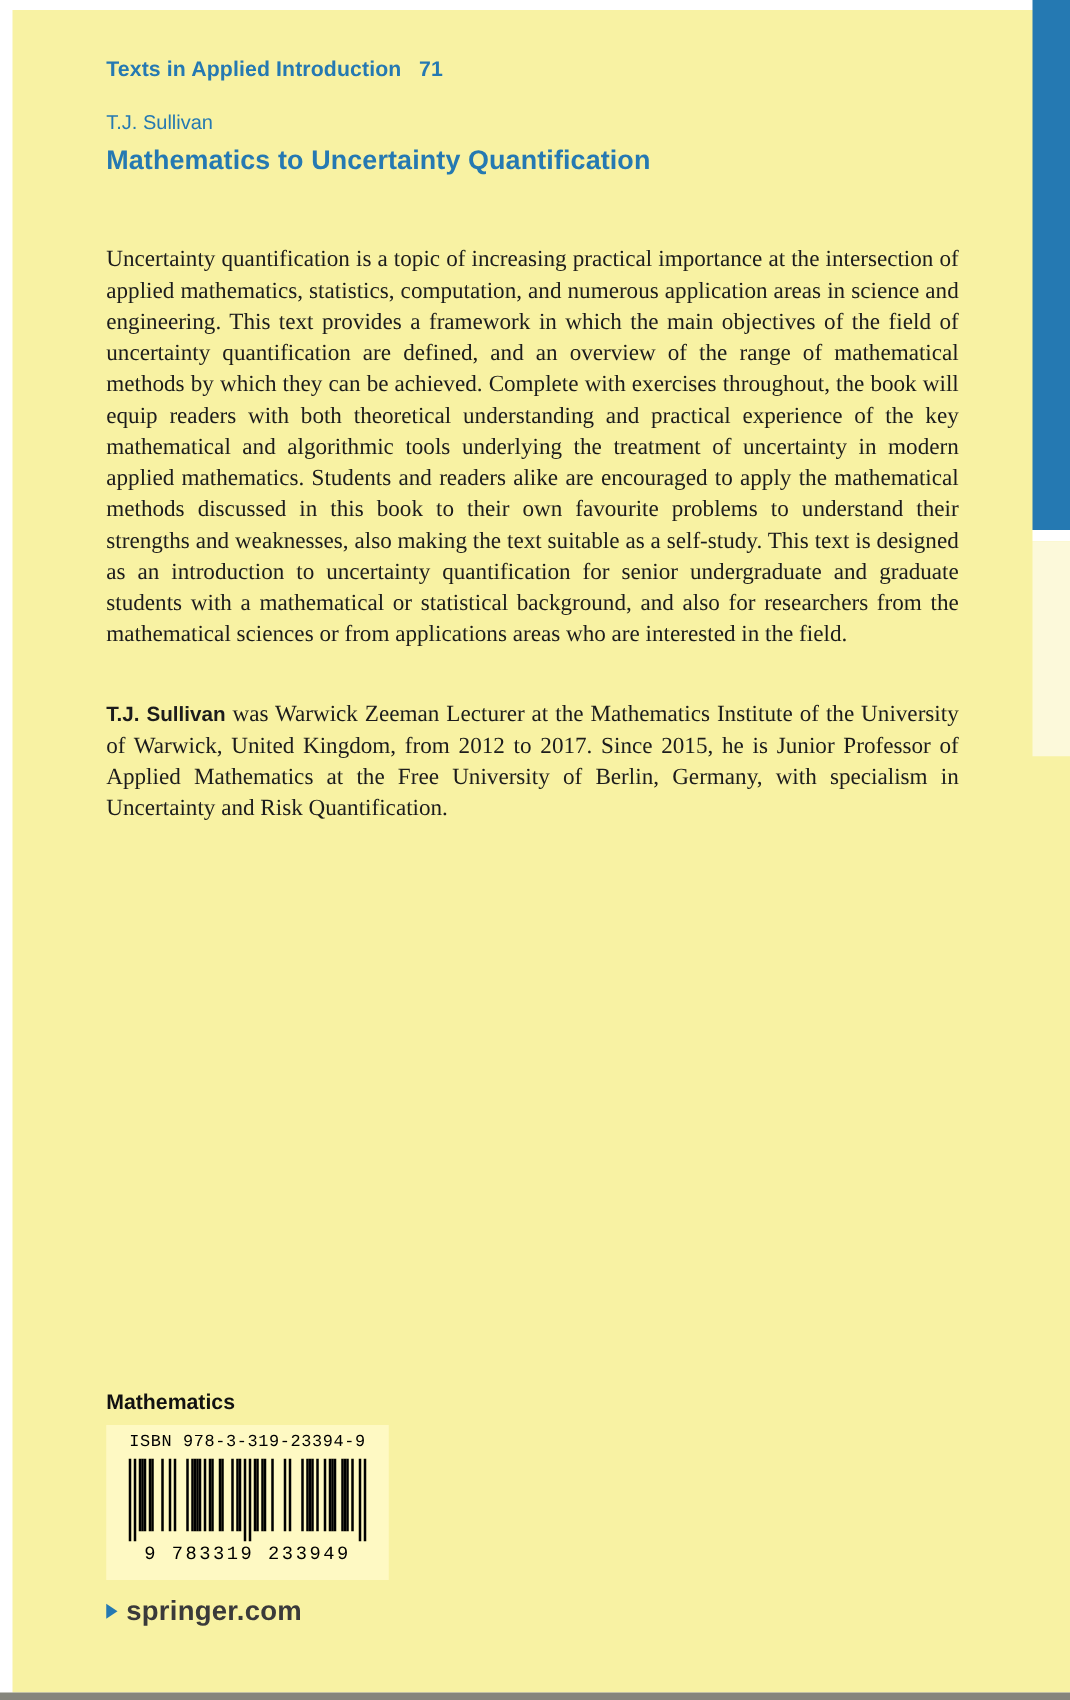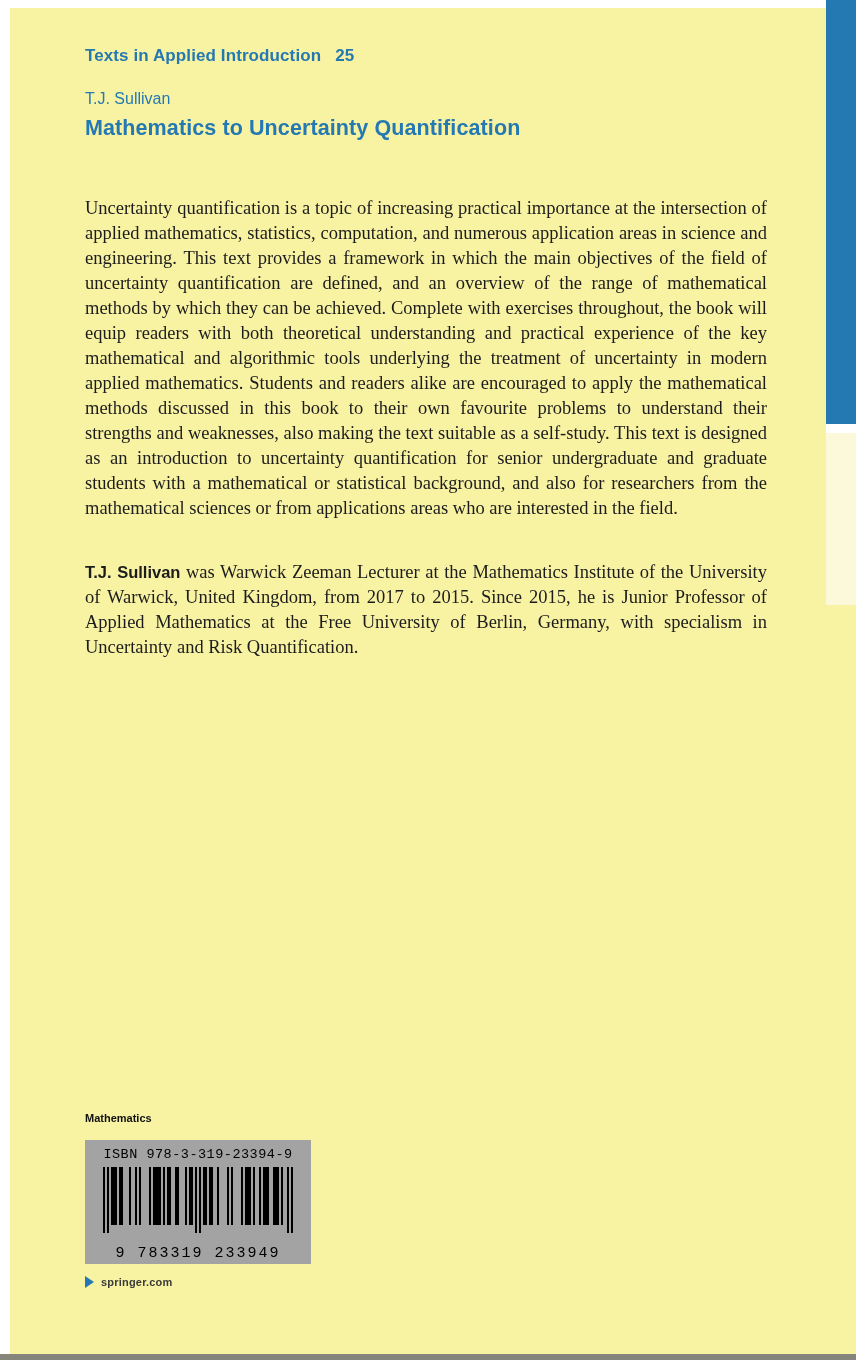--- a/index.html
+++ b/index.html
@@ -50,70 +50,70 @@
   .bio{
     position:absolute;left:85px;top:560px;width:682px;
     font-family:"Liberation Serif",serif;font-size:18.5px;line-height:25px;
     color:var(--ink);text-align:justify;
   }
   .bio .lead{
     font-family:"Liberation Sans",sans-serif;font-weight:bold;font-size:16.5px;
   }
   .category{
     position:absolute;left:85px;top:1112px;color:#111;
-    font-weight:bold;font-size:11px;
+    font-weight:bold;font-size:17px;
   }
   .barcode-box{
     position:absolute;left:85px;top:1140px;width:226px;height:124px;
-    background:#a3a3a3;text-align:center;
+    background:#fef9c3;text-align:center;
   }
   .isbn{
     font-family:"Liberation Mono",monospace;font-size:13.5px;color:#000;
     padding-top:7px;letter-spacing:.5px;white-space:nowrap;
   }
   .bars{
     margin:5px auto 0 auto;width:190px;height:66px;
     display:flex;align-items:flex-start;
   }
   .bars div{width:2px;}
   .barcode-number{
     font-family:"Liberation Mono",monospace;font-size:15px;color:#000;
-    letter-spacing:2px;margin-top:12px;white-space:nowrap;
+    letter-spacing:2px;margin-top:2px;white-space:nowrap;
   }
   .springer-line{
     position:absolute;left:85px;top:1276px;display:flex;align-items:center;
   }
   .springer-arrow{
     width:0;height:0;border-left:9px solid var(--blue);
     border-top:6px solid transparent;border-bottom:6px solid transparent;
     margin-right:7px;
   }
   .springer-url{
-    font-weight:bold;font-size:11px;color:#3a3a3a;letter-spacing:.2px;
+    font-weight:bold;font-size:22px;color:#3a3a3a;letter-spacing:.2px;
   }
 </style>
 </head>
 <body>
 
 <div class="cover"></div>
 <div class="blue-bar"></div>
 <div class="bar-gap"></div>
 <div class="pale-strip"></div>
 
 <div class="series">
-  <span>Texts in Applied Introduction</span><span class="num">25</span>
+  <span>Texts in Applied Introduction</span><span class="num">71</span>
 </div>
 
 <div class="author-line">T.J. Sullivan</div>
 
 <div class="title-line">Mathematics to Uncertainty Quantification</div>
 
 <div class="desc">Uncertainty quantification is a topic of increasing practical importance at the intersection of applied mathematics, statistics, computation, and numerous application areas in science and engineering. This text provides a framework in which the main objectives of the field of uncertainty quantification are defined, and an overview of the range of mathematical methods by which they can be achieved. Complete with exercises throughout, the book will equip readers with both theoretical understanding and practical experience of the key mathematical and algorithmic tools underlying the treatment of uncertainty in modern applied mathematics. Students and readers alike are encouraged to apply the mathematical methods discussed in this book to their own favourite problems to understand their strengths and weaknesses, also making the text suitable as a self-study. This text is designed as an introduction to uncertainty quantification for senior undergraduate and graduate students with a mathematical or statistical background, and also for researchers from the mathematical sciences or from applications areas who are interested in the field.</div>
 
-<div class="bio"><span class="lead">T.J. Sullivan</span><span> was Warwick Zeeman Lecturer at the Mathematics Institute of the University of Warwick, United Kingdom, from 2017 to 2015. Since 2015, he is Junior Professor of Applied Mathematics at the Free University of Berlin, Germany, with specialism in Uncertainty and Risk Quantification.</span></div>
+<div class="bio"><span class="lead">T.J. Sullivan</span><span> was Warwick Zeeman Lecturer at the Mathematics Institute of the University of Warwick, United Kingdom, from 2012 to 2017. Since 2015, he is Junior Professor of Applied Mathematics at the Free University of Berlin, Germany, with specialism in Uncertainty and Risk Quantification.</span></div>
 
 <div class="category">Mathematics</div>
 
 <div class="barcode-box">
   <div class="isbn">ISBN 978-3-319-23394-9</div>
   <div class="bars" id="bars">
       <div style="height: 66px; background: rgb(0, 0, 0);"></div>
       <div style="height: 66px; background: transparent;"></div>
       <div style="height: 66px; background: rgb(0, 0, 0);"></div>
       <div style="height: 58px; background: transparent;"></div>

